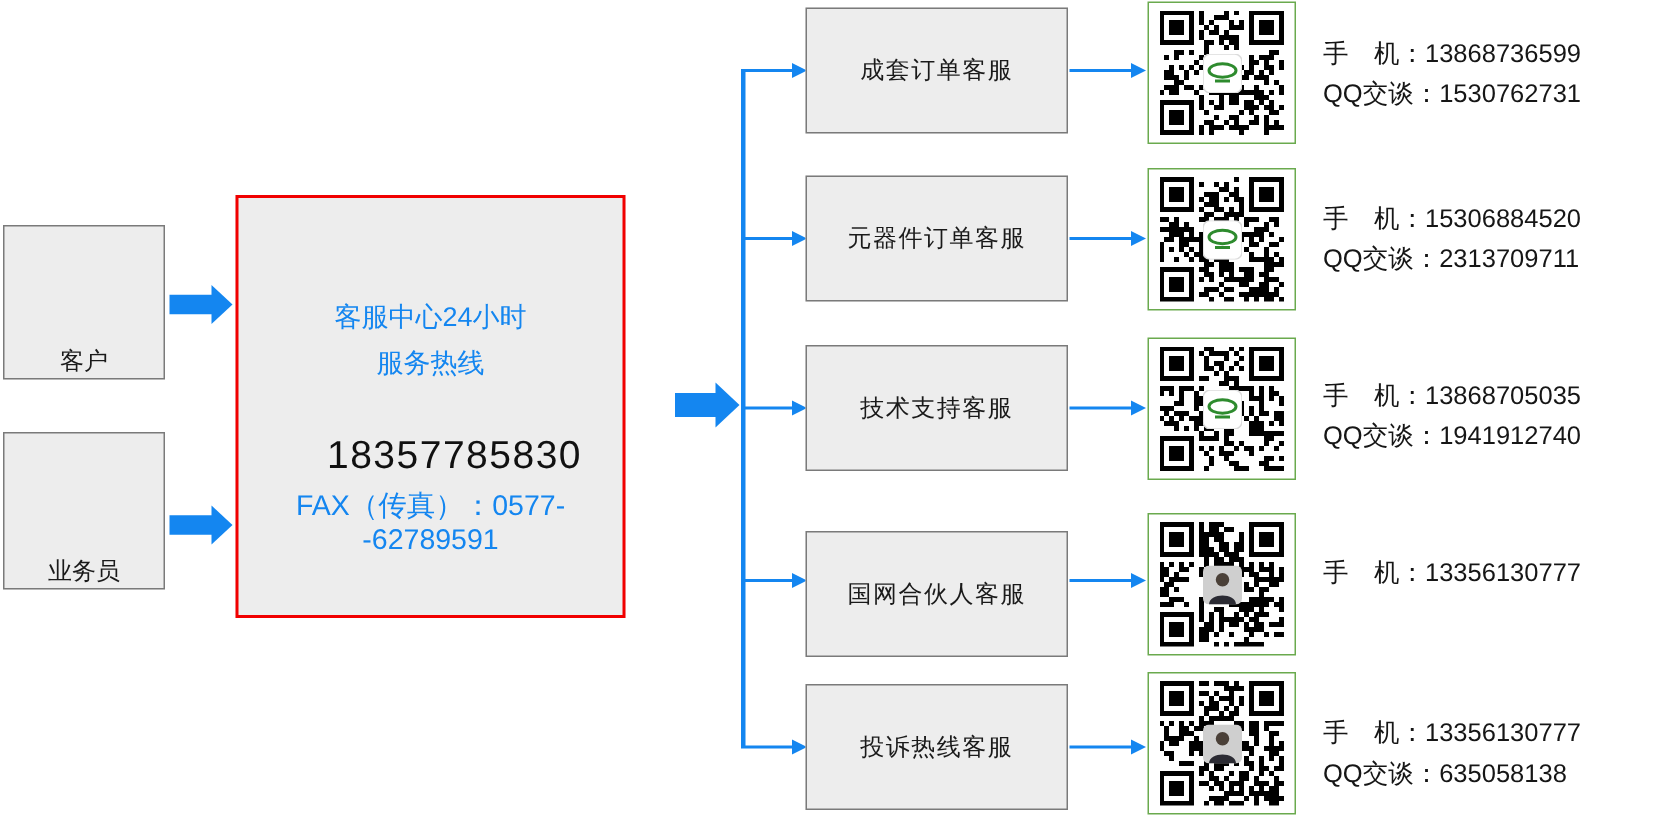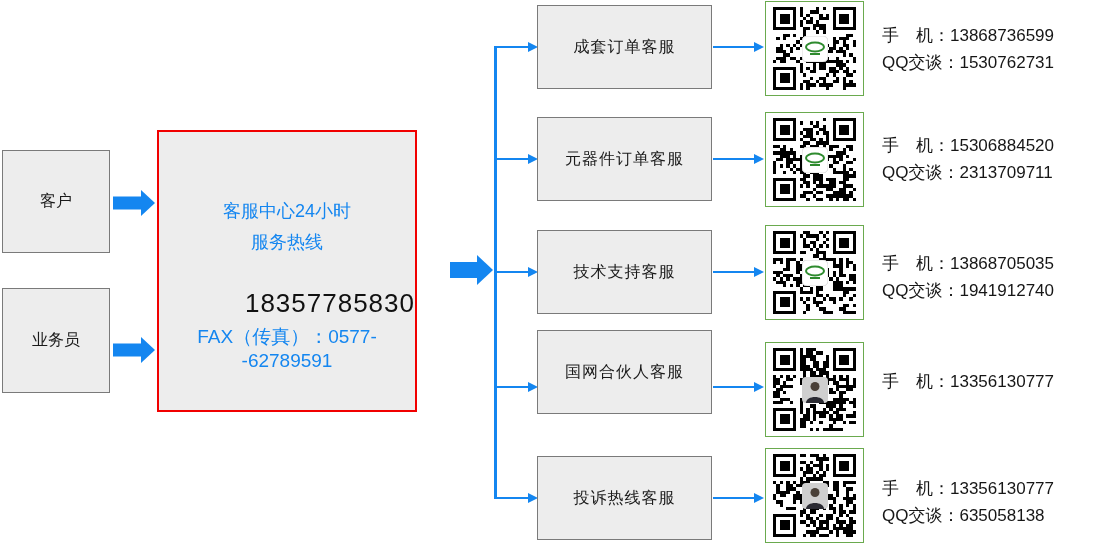--- a/index.html
+++ b/index.html
@@ -8,34 +8,34 @@
 
   
   .gbox{
     position:absolute;
     background:var(--fill,#ededed);
     border:1px solid var(--border,#7a7a7a);
     display:flex;align-items:center;justify-content:center;
     color:var(--ink,#1a1a1a);
     box-sizing:border-box;
   }
-  .left-node{left:2px;width:108px;font-size:16px;}
+  .left-node{left:2px;width:108px;font-size:16px;align-items:flex-end;}
   .svc-box{left:537px;width:175px;height:84px;font-size:16px;letter-spacing:1px;}
 
   
   .center-box{
     position:absolute;left:157px;top:130px;width:260px;height:282px;
     background:var(--fill,#ededed);
     border:2px solid var(--red,#f10000);
     box-sizing:border-box;
   }
   .center-title{position:absolute;top:64px;left:0;width:100%;text-align:center;
     color:var(--blue,#1486f0);font-size:18px;line-height:31px;}
-  .center-phone{position:absolute;top:156px;left:0;width:100%;text-align:right;
-    color:#111;font-size:26px;font-weight:500;letter-spacing:1px;}
+  .center-phone{position:absolute;top:156px;left:0;width:100%;text-align:center;
+    color:#111;font-size:26px;font-weight:500;letter-spacing:1px;padding-left:16px;}
   .center-fax{position:absolute;top:192px;left:0;width:100%;text-align:center;
     color:var(--blue,#1486f0);font-size:19px;}
 
   
   .arrow-thick{position:absolute;}
   .arrow-thick .abody{position:absolute;left:0;right:13px;top:50%;transform:translateY(-50%);
     height:13px;background:var(--blue,#1486f0);}
   .arrow-thick .ahead{position:absolute;right:0;top:50%;transform:translateY(-50%);
     width:0;height:0;border-left:14px solid var(--blue,#1486f0);
     border-top:13px solid transparent;border-bottom:13px solid transparent;}
@@ -123,21 +123,21 @@
 
   <div class="gbox svc-box" style="top:5px;font-family:Liberation Serif, serif;">
       <span>成套订单客服</span>
     </div>
   <div class="gbox svc-box" style="top:117px;">
       <span>元器件订单客服</span>
     </div>
   <div class="gbox svc-box" style="top:230px;">
       <span>技术支持客服</span>
     </div>
-  <div class="gbox svc-box" style="top:330px;">
+  <div class="gbox svc-box" style="top:354px;">
       <span>国网合伙人客服</span>
     </div>
   <div class="gbox svc-box" style="top:456px;">
       <span>投诉热线客服</span>
     </div>
 
   <div class="arrow-thin" style="left:713px;top:41px;width:51px;">
       <span class="aline"></span>
       <span class="ahead"></span>
     </div>

